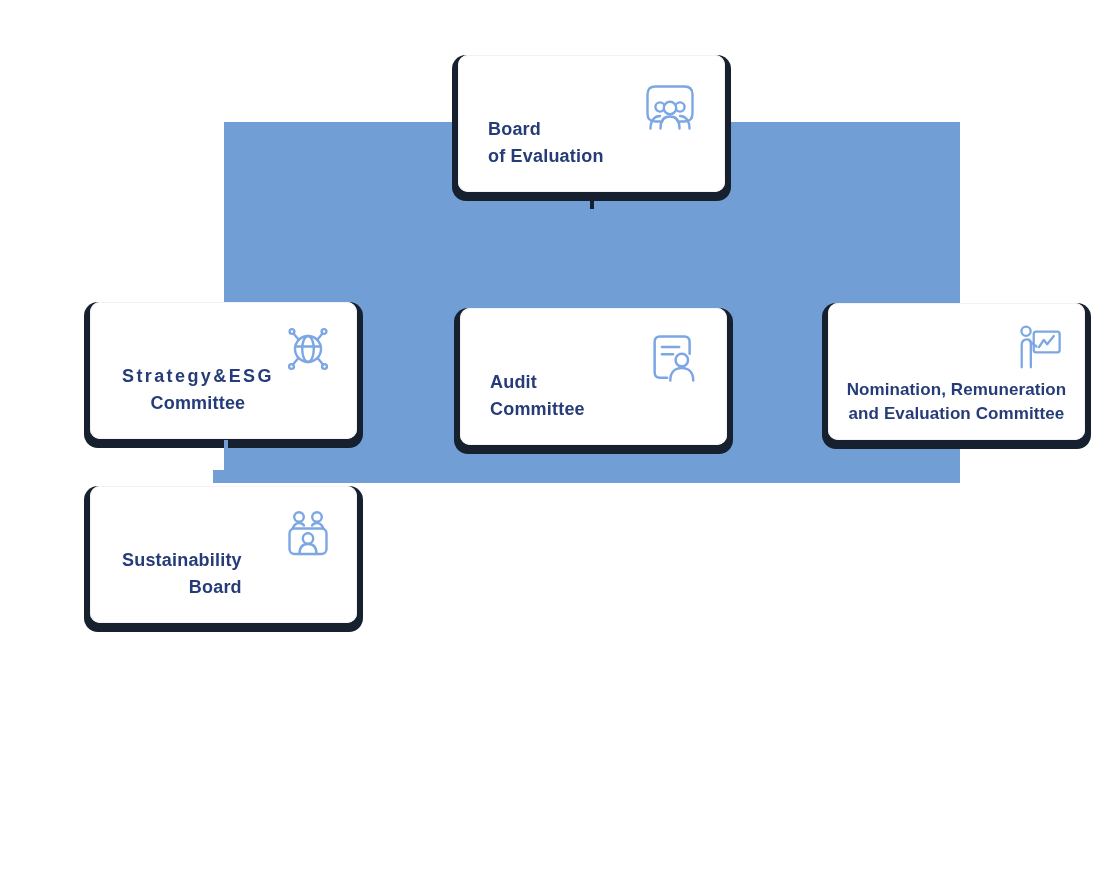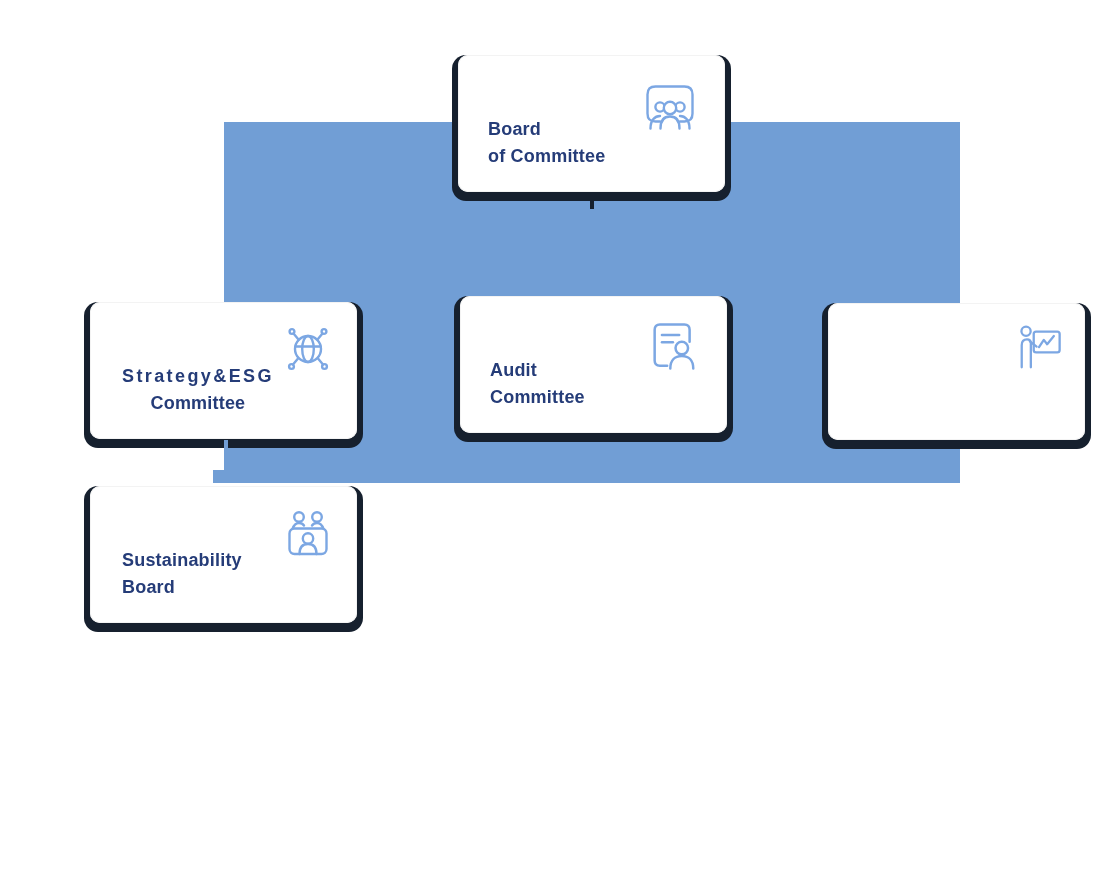--- a/index.html
+++ b/index.html
@@ -25,23 +25,23 @@
   .node::before{
     content:"";position:absolute;left:-6px;right:-6px;top:0;bottom:-9px;
     background:var(--card-shadow-navy);border-radius:14px;
   }
   .face{
     position:absolute;inset:0;background:var(--card-bg);border-radius:10px;z-index:1;
     box-shadow:inset 0 0 0 1px #f3f3f3;
   }
   .node-board{left:458px;top:55px;width:267px;height:137px;}
   .node-strategy{left:90px;top:302px;width:267px;height:137px;}
-  .node-audit{left:460px;top:296px;width:267px;height:137px;}
+  .node-audit{left:460px;top:308px;width:267px;height:137px;}
   .node-nomination{left:828px;top:303px;width:257px;height:137px;}
-  .node-sustainability{left:90px;top:486px;width:267px;height:137px;}
+  .node-sustainability{left:90px;top:486px;width:267px;height:137px;text-align:right;}
 
   .node-icon{position:absolute;top:26px;right:28px;width:48px;height:48px;color:var(--icon-blue);}
   .node-board .node-icon{top:29px;right:31px;}
   .node-strategy .node-icon{top:20px;right:25px;height:52px;}
   .node-nomination .node-icon{top:22px;right:22px;}
   .node-sustainability .node-icon{top:23px;right:25px;}
   .node-icon svg{width:100%;height:100%;display:block;}
   .node-icon svg *{stroke:currentColor;stroke-width:2.4;fill:none;stroke-linecap:round;stroke-linejoin:round;}
   .node-icon svg .wf{fill:#fff;}
 
@@ -75,21 +75,21 @@
           <path d="M4.5 43.5 C4.5 35 9 31 14 31"></path>
           <path d="M43.5 43.5 C43.5 35 39 31 34 31"></path>
           <circle cx="14" cy="22" r="4.6"></circle>
           <circle cx="34" cy="22" r="4.6"></circle>
           <path class="wf" d="M14.5 43.5 C14.5 35 18.5 31.5 24 31.5 C29.5 31.5 33.5 35 33.5 43.5"></path>
           <circle class="wf" cx="24" cy="23" r="6.2"></circle>
         </svg>
       </span>
       <div class="node-title">
         <span class="line line-0">Board</span>
-        <span class="line line-1">of Committee</span>
+        <span class="line line-1">of Evaluation</span>
       </div>
     </div>
   </div>
 
   <div class="node node-strategy">
     <div class="face">
       <span class="node-icon">
         <svg viewBox="0 0 48 52" aria-hidden="true">
           <circle cx="24" cy="27" r="13"></circle>
           <ellipse cx="24" cy="27" rx="5.8" ry="13"></ellipse>
@@ -133,20 +133,24 @@
     <div class="face">
       <span class="node-icon">
         <svg viewBox="0 0 46 50" aria-hidden="true">
           <rect x="17.5" y="7" width="27" height="21.5" rx="2.5"></rect>
           <path d="M23 23 L28 15.5 L31.5 20 L38.5 11.5"></path>
           <circle class="wf" cx="9.5" cy="6.5" r="4.8"></circle>
           <path class="wf" d="M5 44 V21 Q5 15 10.5 15 Q14.5 15 14.5 19 V44"></path>
           <path d="M13.5 17 L20.5 22.5"></path>
         </svg>
       </span>
+      <div class="node-title">
+        <span class="line line-0">Nomination, Remuneration</span>
+        <span class="line line-1">and Evaluation Committee</span>
+      </div>
     </div>
   </div>
 
   <div class="node node-sustainability">
     <div class="face">
       <span class="node-icon">
         <svg viewBox="0 0 48 48" aria-hidden="true">
           <circle cx="15" cy="8" r="4.8"></circle>
           <circle cx="33" cy="8" r="4.8"></circle>
           <path d="M8.5 20 C10 15.5 12 14 15 14 C17.5 14 19 15 20 16.5"></path>

